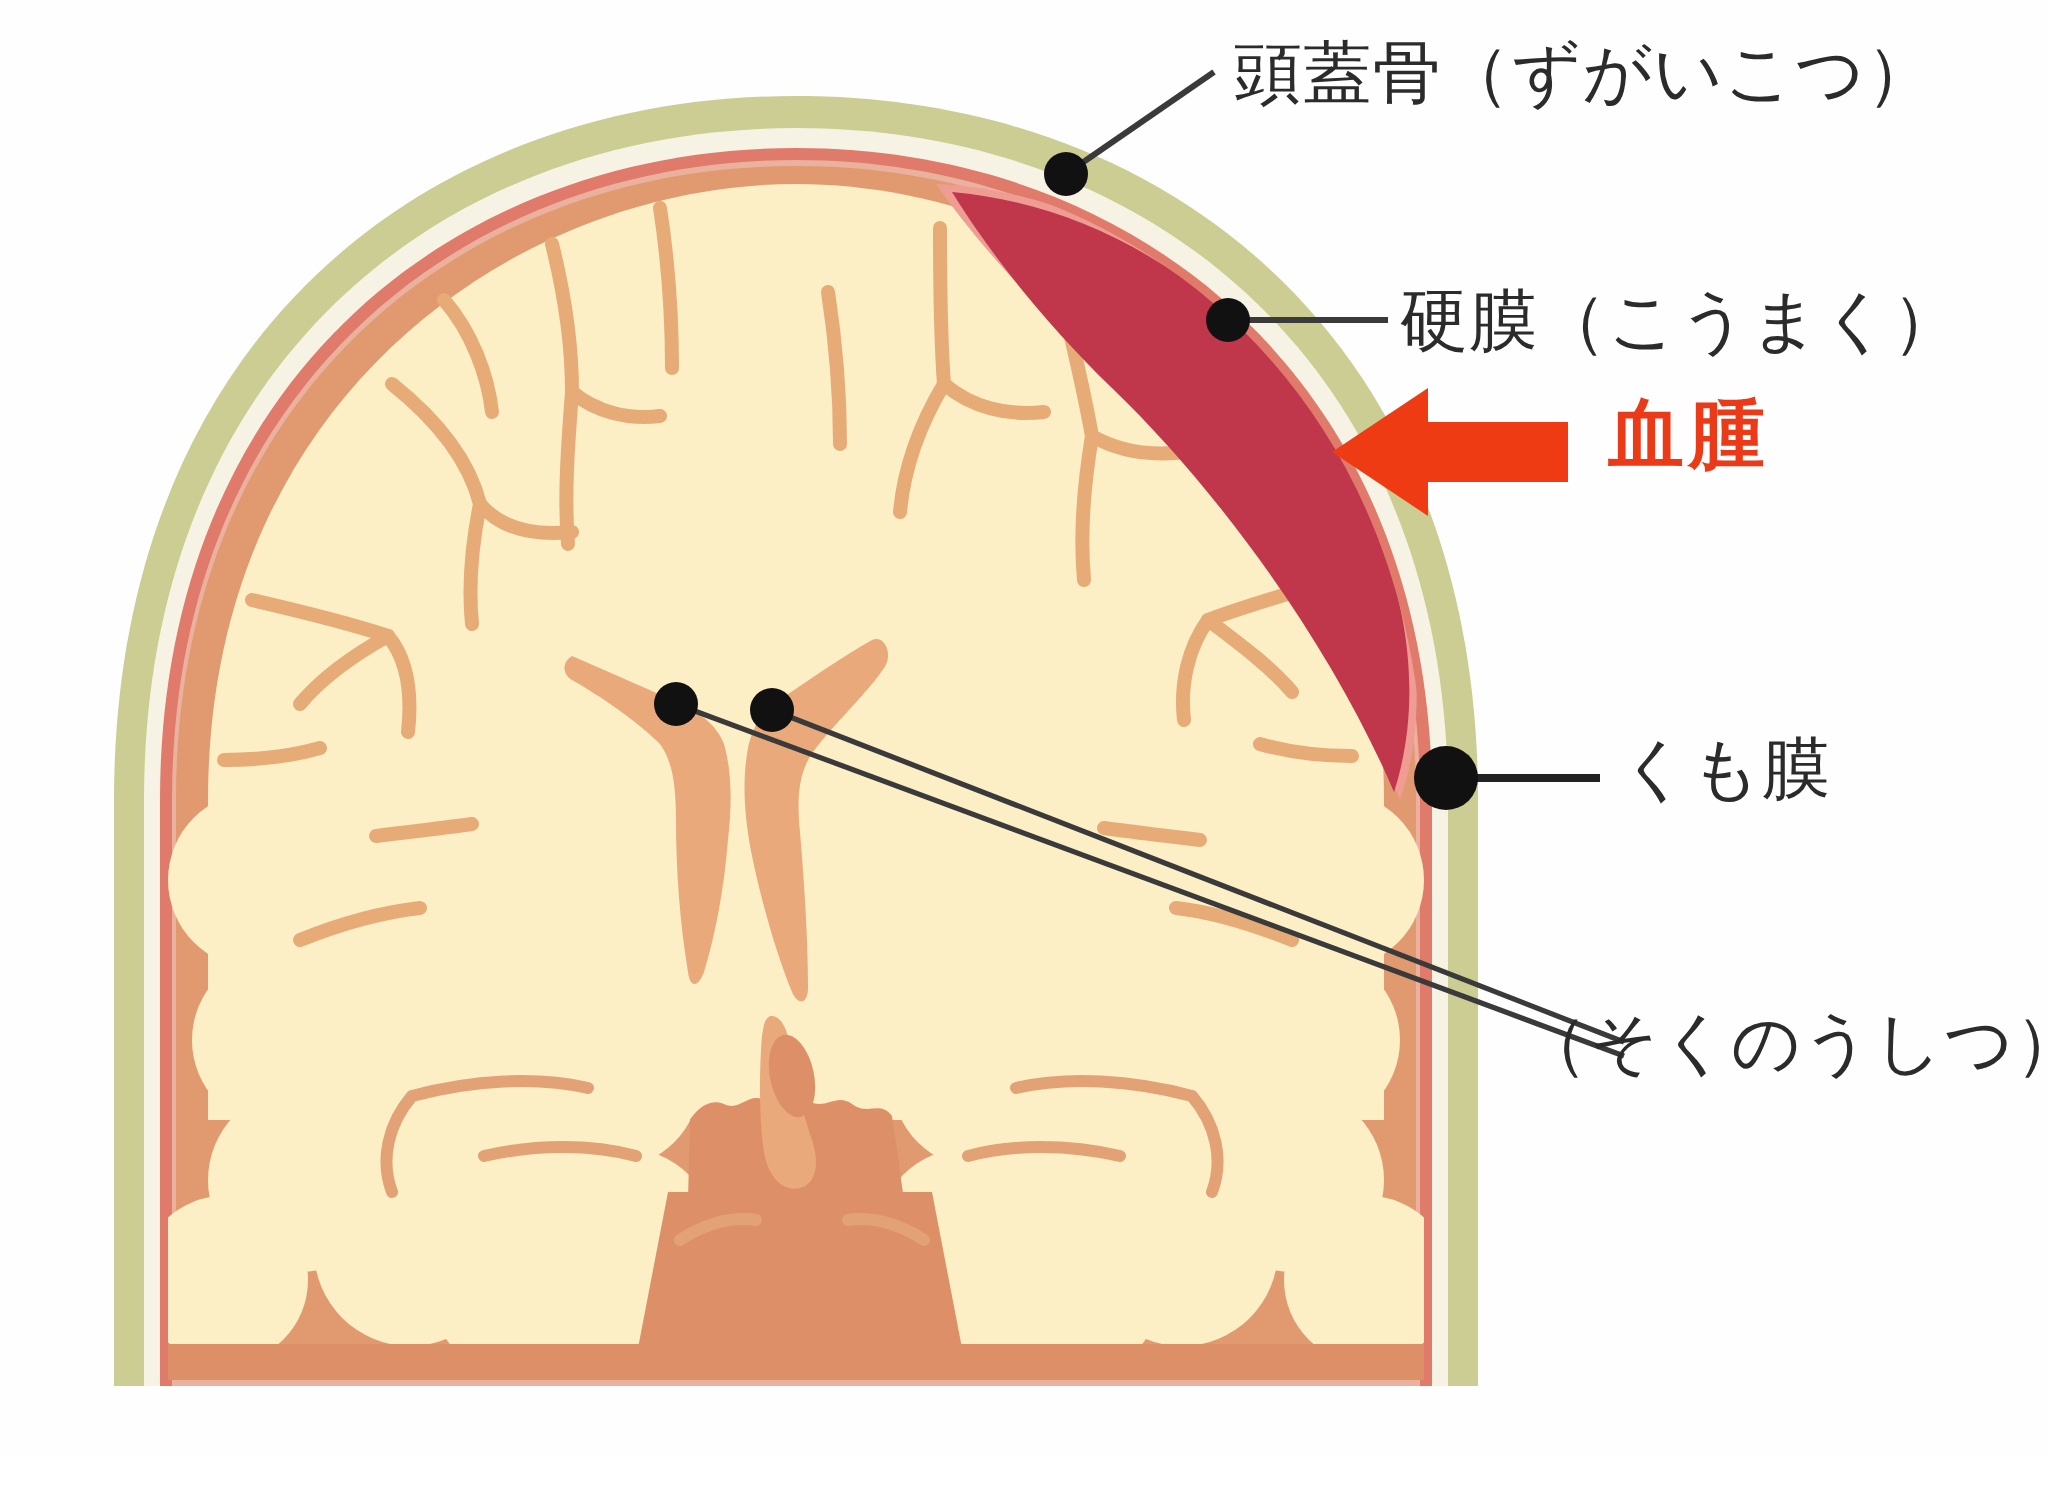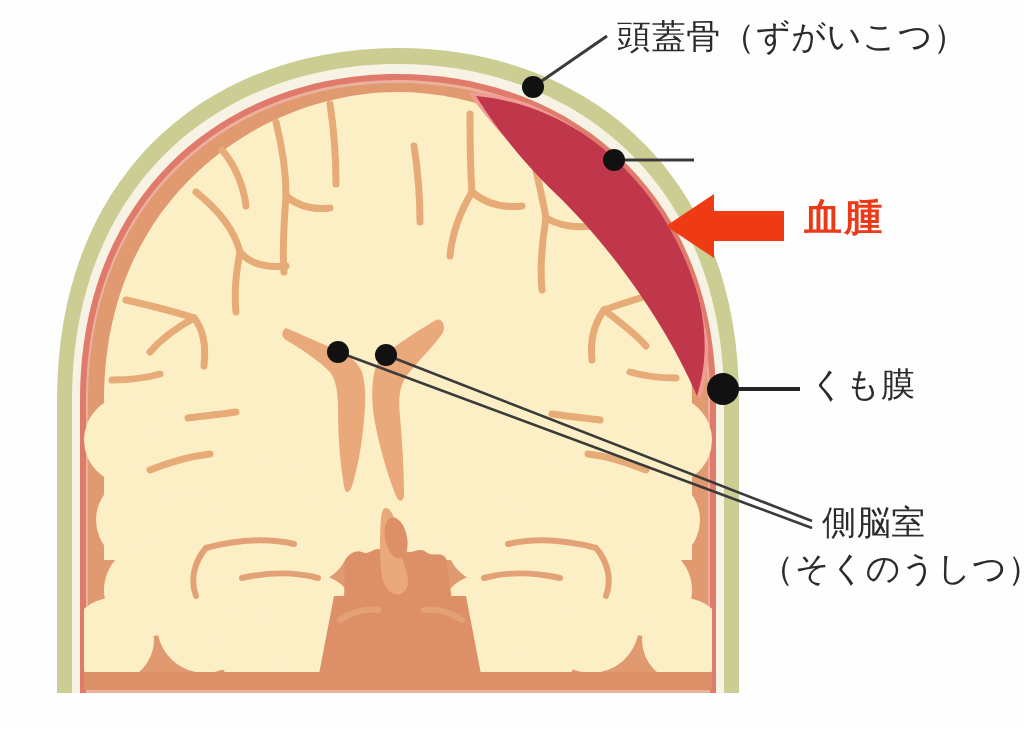--- a/index.html
+++ b/index.html
@@ -291,23 +291,23 @@
       <circle cx="386" cy="355" r="11" fill="#111111"></circle>
     </g>
 
     <g>
       <path d="M 784 211 L 714 211 L 714 194 L 666 226 L 714 258 L 714 241 L 784 241 Z" fill="#ef3b14"></path>
     </g>
   </svg>
 
   <div class="label" id="label-skull">頭蓋骨（ずがいこつ）</div>
 
+  <div class="label" id="label-dura">硬膜（こうまく）</div>
 
   <div class="label" id="label-hematoma">血腫</div>
 
   <div class="label" id="label-arachnoid">くも膜</div>
 
   <div class="label" id="label-ventricle">
-    <span class="l1">側脳室</span>
     <span class="l2">（そくのうしつ）</span>
   </div>
 
 </div>
 
 </body></html>

